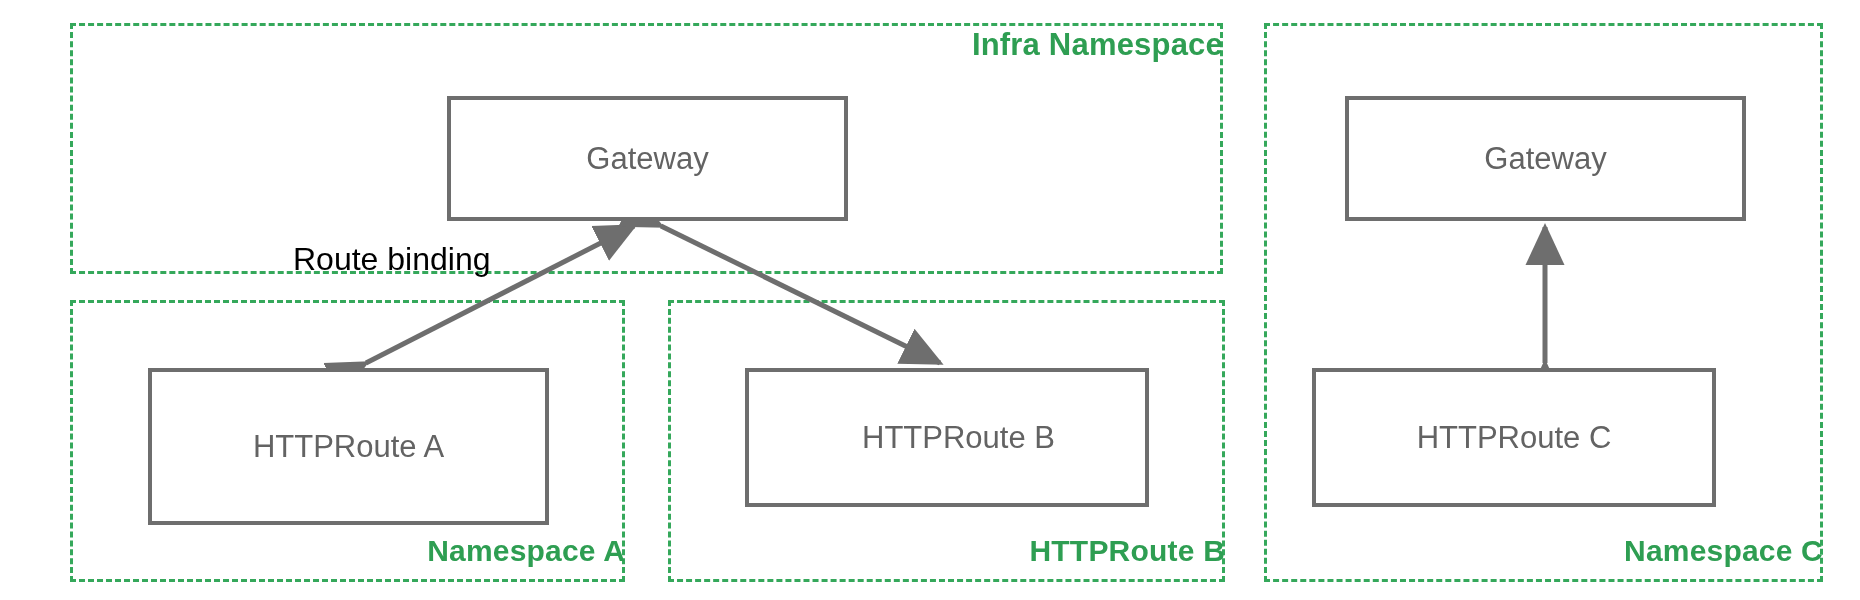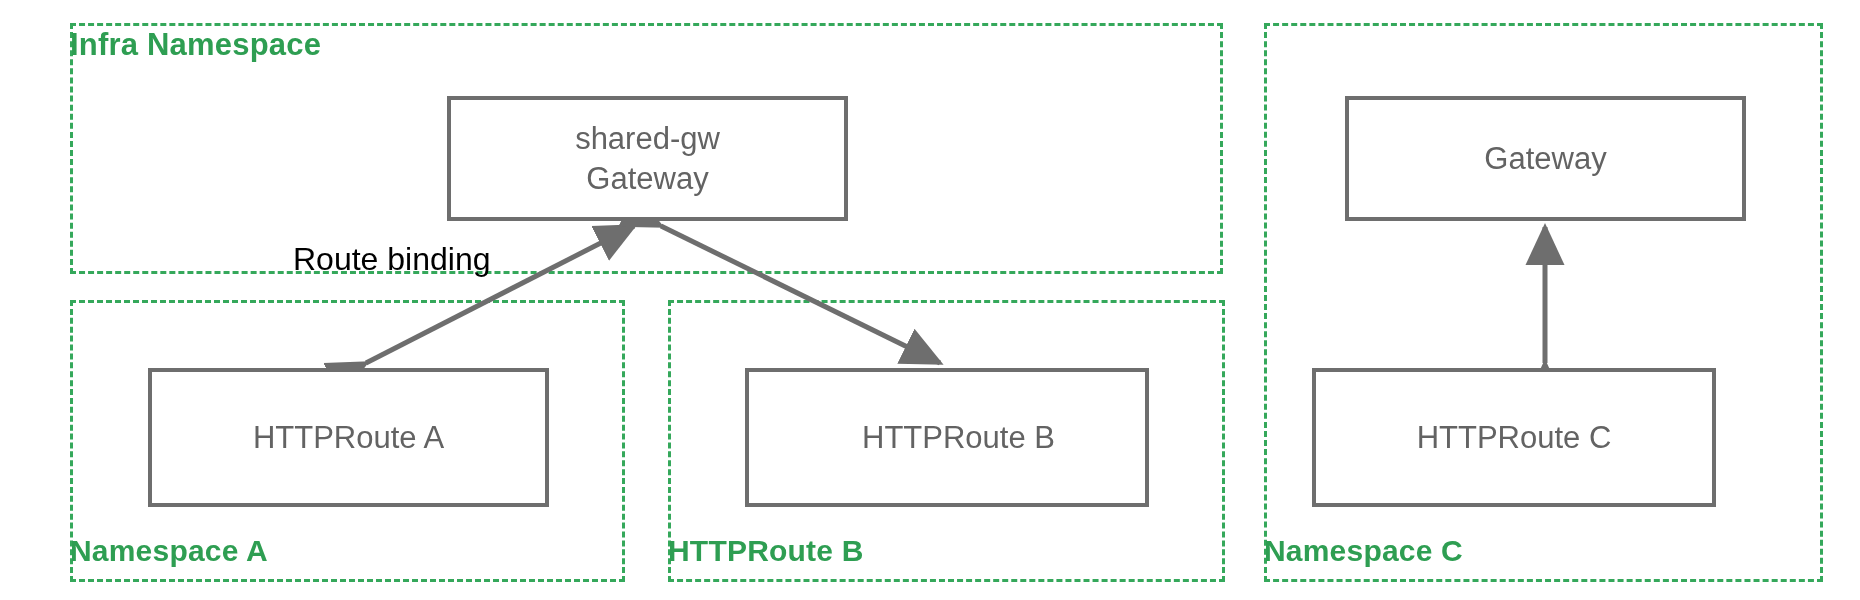--- a/index.html
+++ b/index.html
@@ -28,21 +28,21 @@
 
   
   .ns-label {
     position: absolute;
     color: #2e9e52;
     font-weight: bold;
     font-size: 30px;
     line-height: 1;
     letter-spacing: 0.2px;
     white-space: nowrap;
-    text-align: left;
+    text-align: right;
   }
   .ns-label.top {
     font-size: 31px;
   }
 
   
   .res-box {
     position: absolute;
     box-sizing: border-box;
     border: 4px solid #6e6e6e;
@@ -106,29 +106,28 @@
     </defs>
 
     <line x1="366" y1="363" x2="634" y2="226" stroke="#6e6e6e" stroke-width="5" marker-start="url(#ah)" marker-end="url(#ah)"></line>
 
     <line x1="661" y1="226" x2="940" y2="363" stroke="#6e6e6e" stroke-width="5" marker-start="url(#ah)" marker-end="url(#ah)"></line>
 
     <line x1="1545" y1="363" x2="1545" y2="227" stroke="#6e6e6e" stroke-width="5" marker-start="url(#ah)" marker-end="url(#ah)"></line>
   </svg>
 
   <div class="res-box" style="left:447px; top:96px; width:401px; height:125px;">
-    <span>shared-gw</span>
     <span>Gateway</span>
   </div>
 
   <div class="res-box" style="left:1345px; top:96px; width:401px; height:125px;">
     <span>Gateway</span>
   </div>
 
-  <div class="res-box" style="left:148px; top:368px; width:401px; height:139px;">
+  <div class="res-box" style="left:148px; top:368px; width:401px; height:157px;">
     <span>HTTPRoute A</span>
   </div>
 
   <div class="res-box" style="left:745px; top:368px; width:404px; height:139px;padding-left:23px;">
     <span>HTTPRoute B</span>
   </div>
 
   <div class="res-box" style="left:1312px; top:368px; width:404px; height:139px;">
     <span>HTTPRoute C</span>
   </div>

